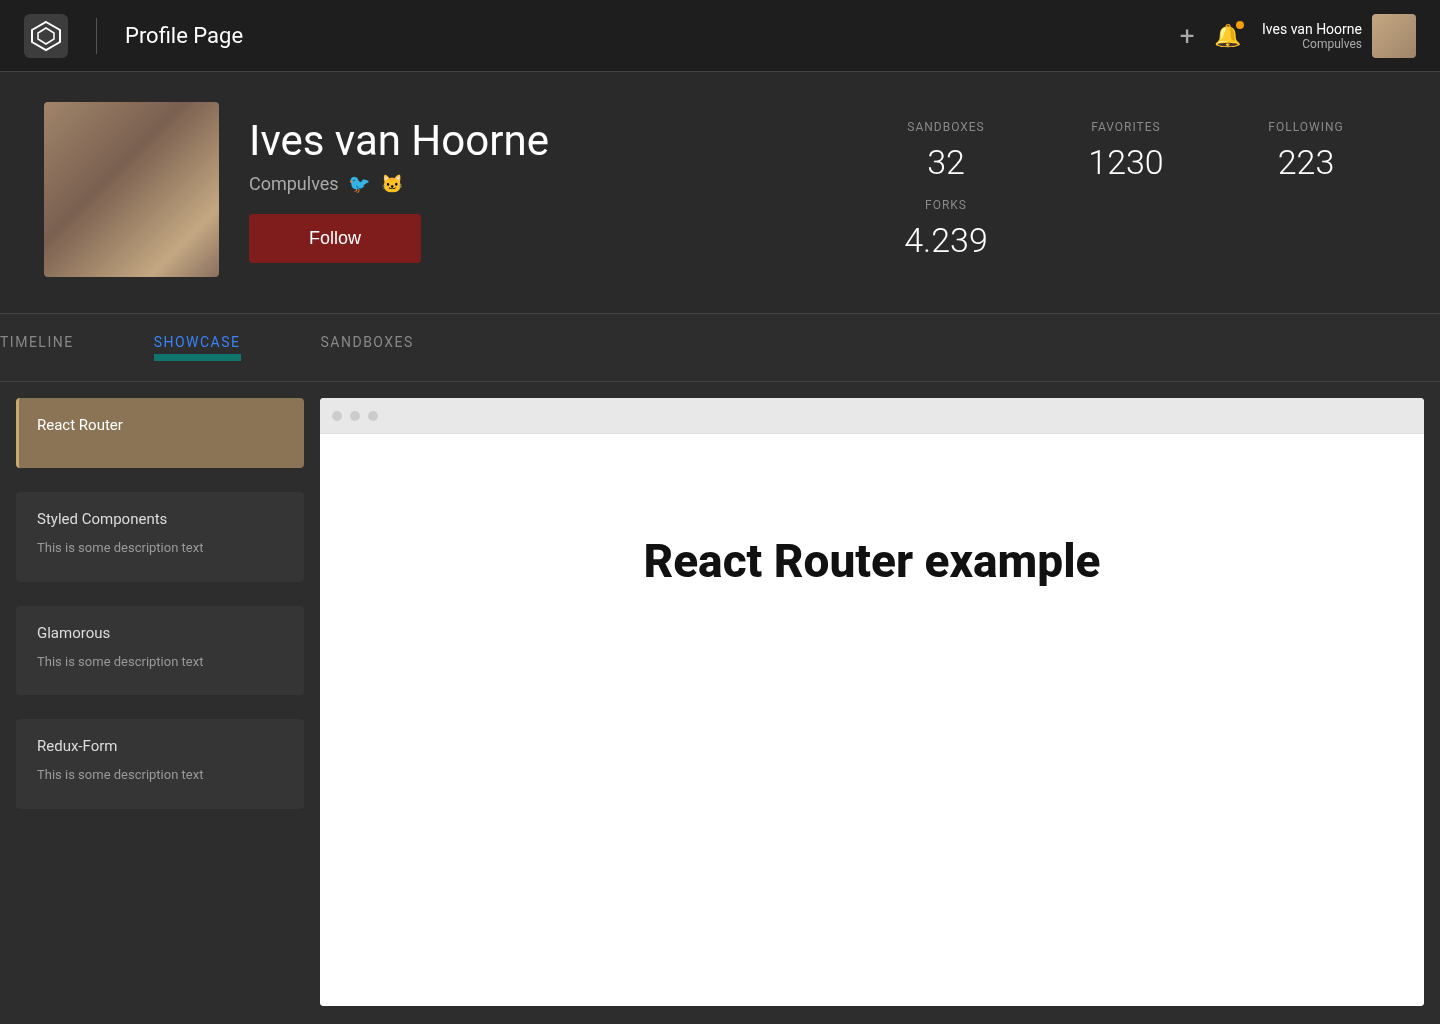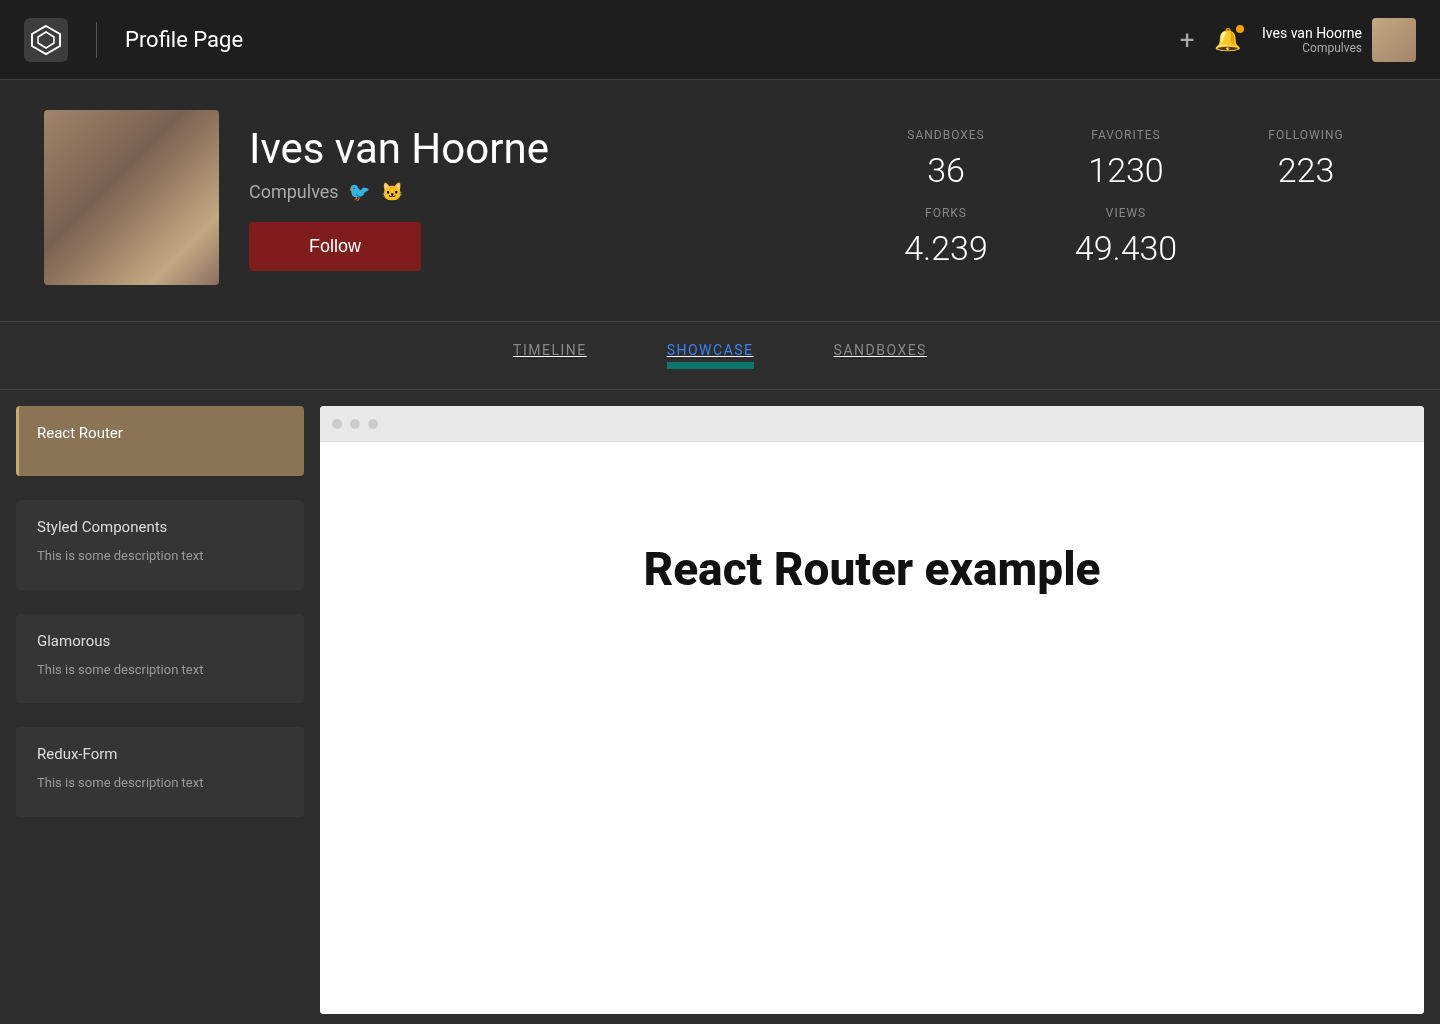--- a/index.html
+++ b/index.html
@@ -7,21 +7,21 @@
       font-family: -apple-system, BlinkMacSystemFont, 'Segoe UI', Roboto, sans-serif;
       background: #2d2d2d;
       color: #fff;
       min-height: 1024px;
       width: 1440px;
     }
 
     
     .top-nav {
       background: #1e1e1e;
-      height: 80px;
+      height: 72px;
       display: flex;
       align-items: center;
       padding: 0 24px;
       border-bottom: 1px solid #444;
     }
     .nav-logo {
       display: flex;
       align-items: center;
       gap: 12px;
     }
@@ -159,25 +159,23 @@
     .stat-value {
       font-size: 34px;
       color: #fff;
       font-weight: 300;
     }
 
     
     .tabs-bar {
       background: #2d2d2d;
       display: flex;
-      justify-content: center;
       gap: 80px;
       padding: 20px 0;
       border-bottom: 1px solid #444;
-      text-decoration: underline;
     }
     .tab-item {
       font-size: 14px;
       letter-spacing: 1.5px;
       color: #888;
       cursor: pointer;
       padding-bottom: 4px;
       text-transform: uppercase;
     }
     .tab-item.active {
@@ -318,37 +316,33 @@
     <div class="profile-handle-row">
       <span class="profile-handle">Compulves</span>
       <span class="social-icon">🐦</span>
       <span class="social-icon">🐱</span>
     </div>
     <button class="follow-btn">Follow</button>
   </div>
   <div class="profile-stats">
     <div class="stat-block">
       <div class="stat-label">SANDBOXES</div>
-      <div class="stat-value">36</div>
+      <div class="stat-value">32</div>
     </div>
     <div class="stat-block">
       <div class="stat-label">FAVORITES</div>
       <div class="stat-value">1230</div>
     </div>
     <div class="stat-block">
       <div class="stat-label">FOLLOWING</div>
       <div class="stat-value">223</div>
     </div>
     <div class="stat-block">
       <div class="stat-label">FORKS</div>
       <div class="stat-value">4.239</div>
-    </div>
-    <div class="stat-block">
-      <div class="stat-label">VIEWS</div>
-      <div class="stat-value">49.430</div>
     </div>
   </div>
 </div>
 
 <div class="tabs-bar">
   <span class="tab-item">TIMELINE</span>
   <span class="tab-item active">SHOWCASE</span>
   <span class="tab-item">SANDBOXES</span>
 </div>
 

